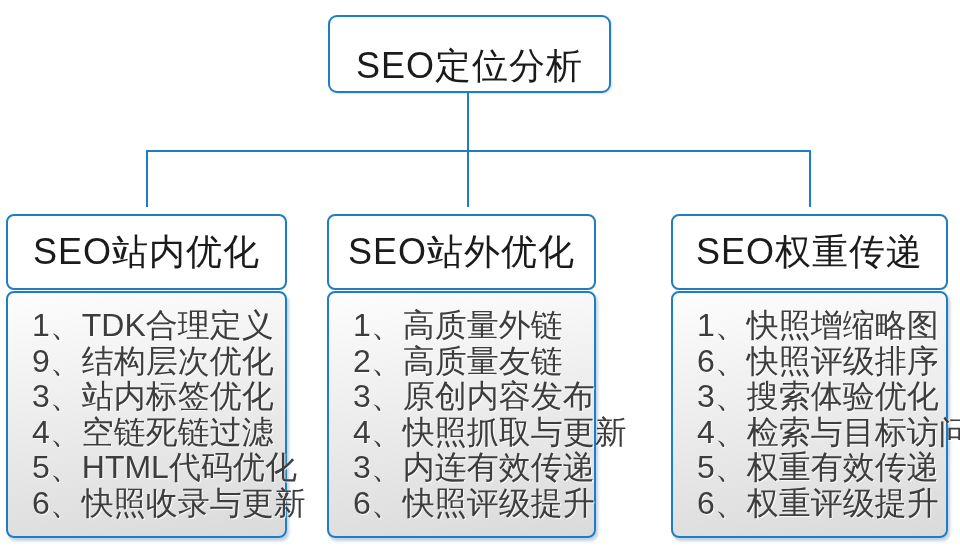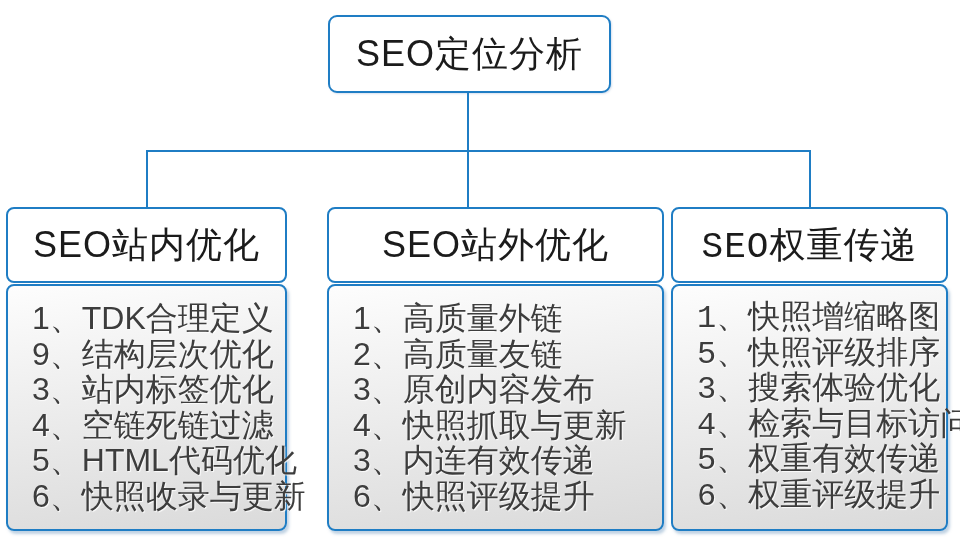--- a/index.html
+++ b/index.html
@@ -14,31 +14,31 @@
     width:960px;height:550px;
     background:#ffffff;
     overflow:hidden;
   }
   .node{
     position:absolute;
     box-sizing:border-box;
     background:#ffffff;
     border:2px solid var(--accent-blue);
     border-radius:9px;
-    display:flex;align-items:center;justify-content:center;
+    display:flex;align-items:flex-end;justify-content:center;
     color:var(--text-dark);
     font-size:36px;
     letter-spacing:1px;
     white-space:nowrap;
   }
   .root-node{
     left:328px;top:15px;width:283px;height:78px;
     box-shadow:1px 1px 2px rgba(140,170,205,.35);
   }
-  .column{position:absolute;top:207px;}
+  .column{position:absolute;top:214px;}
   .col-header{
     position:relative;
     box-sizing:border-box;
     height:76px;width:100%;
     background:#ffffff;
     border:2px solid var(--accent-blue);
     border-radius:8px;
     display:flex;align-items:center;justify-content:center;
     color:var(--text-dark);
     font-size:36px;
@@ -95,41 +95,41 @@
     <div class="panel">
         <div class="list-item">1、TDK合理定义</div>
         <div class="list-item">9、结构层次优化</div>
         <div class="list-item">3、站内标签优化</div>
         <div class="list-item">4、空链死链过滤</div>
         <div class="list-item">5、HTML代码优化</div>
         <div class="list-item">6、快照收录与更新</div>
       </div>
   </div>
 
-  <div class="column" style="left:327px;width:337px;">
+  <div class="column" style="left:327px;width:269px;">
     <div class="col-header">
       <span>SEO站外优化</span>
     </div>
     <div class="panel">
         <div class="list-item">1、高质量外链</div>
         <div class="list-item">2、高质量友链</div>
         <div class="list-item">3、原创内容发布</div>
         <div class="list-item">4、快照抓取与更新</div>
         <div class="list-item">3、内连有效传递</div>
         <div class="list-item">6、快照评级提升</div>
       </div>
   </div>
 
-  <div class="column" style="left:671px;width:277px;font-family:Liberation Mono, monospace;">
+  <div class="column" style="left:671px;width:277px;">
     <div class="col-header">
       <span>SEO权重传递</span>
     </div>
     <div class="panel">
         <div class="list-item">1、快照增缩略图</div>
-        <div class="list-item">5、快照评级排序</div>
+        <div class="list-item">6、快照评级排序</div>
         <div class="list-item">3、搜索体验优化</div>
         <div class="list-item">4、检索与目标访问</div>
         <div class="list-item">5、权重有效传递</div>
         <div class="list-item">6、权重评级提升</div>
       </div>
   </div>
 
 </div>
 
 </body></html>

